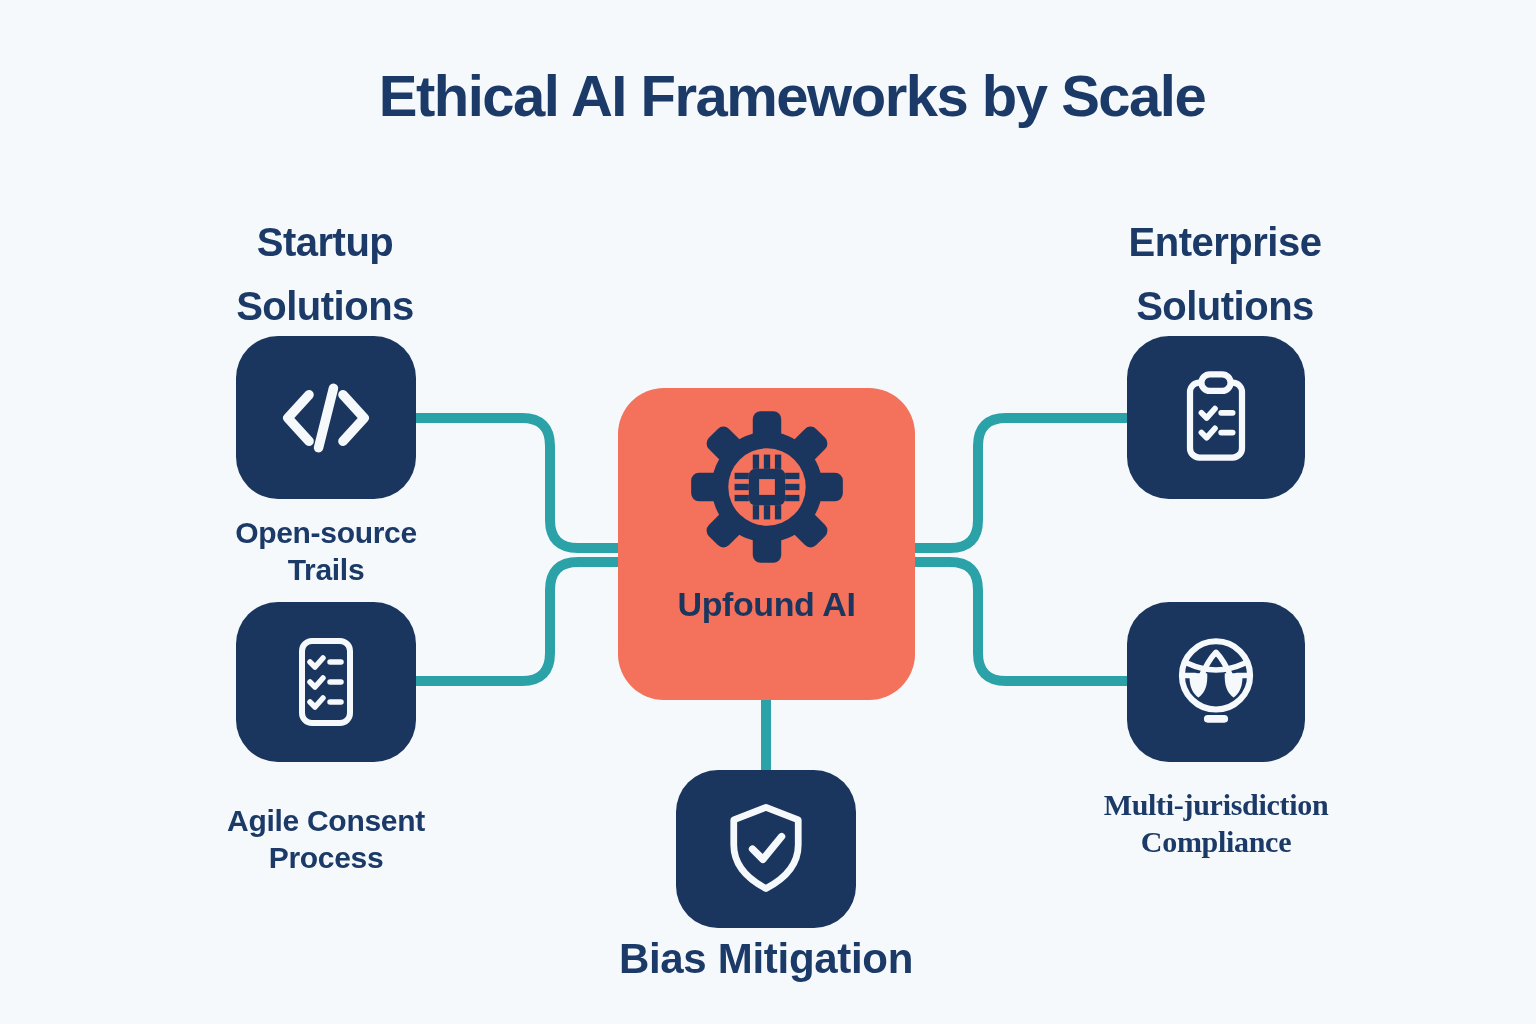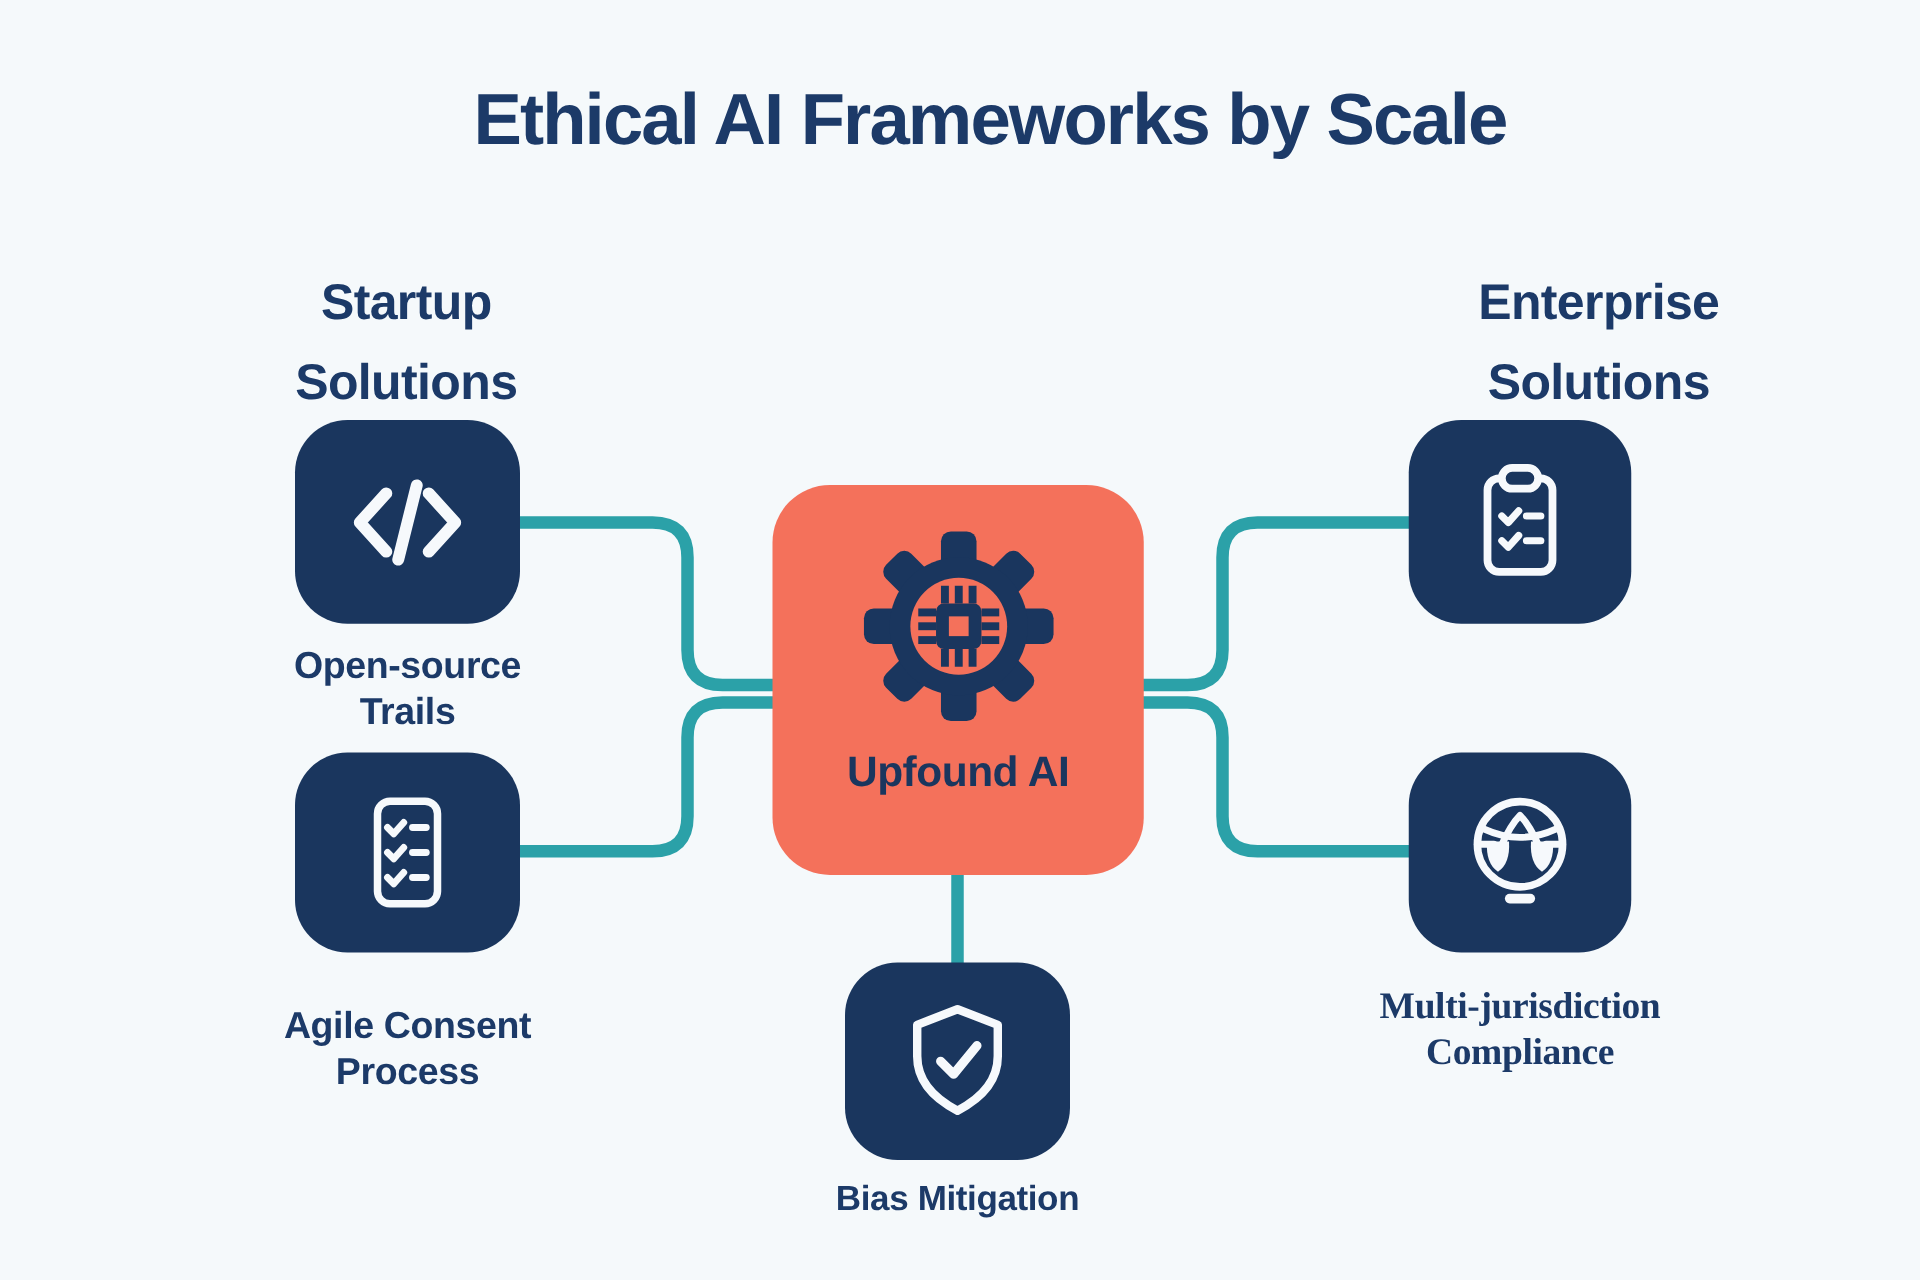--- a/index.html
+++ b/index.html
@@ -48,21 +48,21 @@
   .group-heading {
     position: absolute;
     text-align: center;
     font-size: 40px;
     line-height: 64px;
     font-weight: bold;
     letter-spacing: -0.5px;
     color: var(--text);
   }
   .heading-left  { left: 195px;  top: 210px; width: 260px; }
-  .heading-right { left: 1149px; top: 210px; width: 260px; }
+  .heading-right { left: 1095px; top: 210px; width: 260px; }
   .icon-box {
     position: absolute;
     width: 180px;
     height: 163px;
     border-radius: 42px;
     background: var(--navy);
     display: flex;
     align-items: center;
     justify-content: center;
   }
@@ -77,32 +77,32 @@
     font-size: 30px;
     line-height: 37px;
     font-weight: bold;
     letter-spacing: -0.3px;
     color: var(--text);
   }
   .label-opensource { left: 206px;  top: 514px; width: 240px; }
   .label-agile      { left: 206px;  top: 786px; width: 240px; margin-top: 16px; }
   .label-audit      { left: 1066px; top: 514px; width: 300px; }
   .label-multi      { left: 1066px; top: 786px; width: 300px; font-family: Liberation Serif, serif; }
-  .label-bias       { left: 616px;  top: 940px; width: 300px; font-size: 28px; text-align: center; }
+  .label-bias       { left: 616px;  top: 940px; width: 300px; font-size: 42px; text-align: center; }
   .center-box {
     position: absolute;
     left: 618px; top: 388px;
     width: 297px; height: 312px;
     border-radius: 46px;
     background: var(--orange);
     display: flex;
     flex-direction: column;
     align-items: center;
     justify-content: flex-start;
-    padding-top: 34px;
+    padding-top: 20px;
   }
   .center-text {
     margin-top: 18px;
     text-align: center;
     font-size: 34px;
     line-height: 41px;
     font-weight: bold;
     letter-spacing: -0.4px;
     color: var(--navy);
   }

